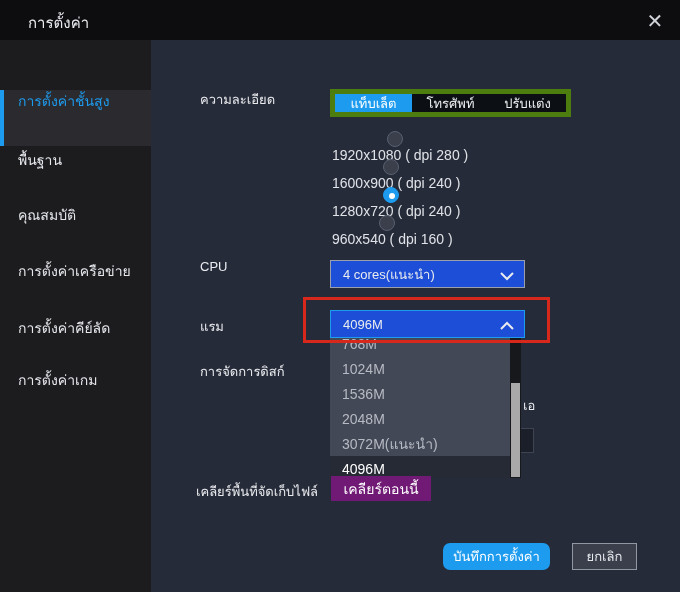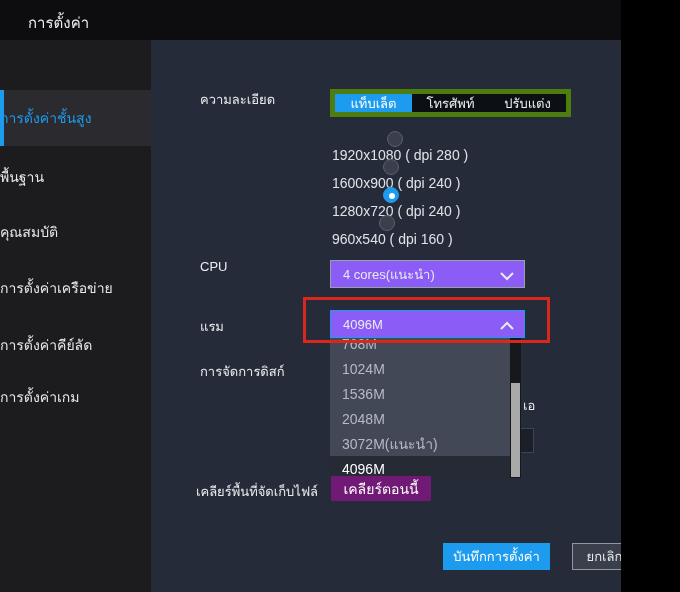--- a/index.html
+++ b/index.html
@@ -1,29 +1,29 @@
 <!DOCTYPE html>
 <html><head>
 <meta charset="utf-8">
 <style>
   * { margin:0; padding:0; box-sizing:border-box; }
   html,body { width:680px; height:592px; background:#000; }
   body { font-family:"Liberation Sans","DejaVu Sans",sans-serif; }
-  .window { position:relative; width:621px; height:592px; overflow:hidden; background:#262b39; }
+  .window { position:relative; width:680px; height:592px; overflow:hidden; background:#262b39; }
 
   
   .titlebar { position:absolute; left:0; top:0; width:680px; height:40px; background:#0d0d10; }
   .title { position:absolute; left:28px; top:11px; color:#e9ebee; font-size:15px; }
   .close-btn { position:absolute; right:12px; top:8px; width:26px; height:26px; color:#cfd2d7;
                font-size:20px; line-height:26px; text-align:center; cursor:pointer; }
 
   
   .sidebar { position:absolute; left:0; top:40px; width:151px; height:552px; background:#1c1c1f; }
-  .side-item { position:absolute; left:0; width:151px; height:56px; display:flex; align-items:center;
-               color:#e6e8ec; font-size:14px; cursor:pointer; }
+  .side-item { position:absolute; left:0; width:151px; height:56px; display:flex; 
+               padding-left:18px; color:#e6e8ec; font-size:14px; cursor:pointer; }
   .side-item.selected { background:#2b2b2f; color:#1d9bee; }
   .side-item.selected::before { content:""; position:absolute; left:0; top:0; bottom:0; width:4px; background:#1d9bee; }
   .field-label { position:absolute; color:#e9ebee; font-size:13px;text-align:center; }
 
   
   .tabs { position:absolute; left:330px; top:89px; width:241px; height:28px; background:#0c0f14;
           border:5px solid #4d7c0f; display:flex; }
   .tab { width:80px; height:100%; display:flex; align-items:center; justify-content:center;
          color:#eef0f3; font-size:13px; cursor:pointer; }
   .tab.active { background:#1d9bee; color:#ffffff; }
@@ -31,21 +31,21 @@
   
   .radio-row { position:absolute; left:332px; height:18px; display:flex; align-items:center; cursor:pointer;flex-direction:column; }
   .radio { width:16px; height:16px; border-radius:50%; background:#3a3f4b; border:1px solid #596070;
            margin-right:10px; position:relative; flex:0 0 16px; }
   .radio.checked { background:#1d9bee; border-color:#1d9bee; }
   .radio.checked::after { content:""; position:absolute; left:5px; top:5px; width:6px; height:6px;
                           border-radius:50%; background:#ffffff; }
   .radio-label { color:#dfe2e7; font-size:14px; }
 
   
-  .select { position:absolute; left:330px; width:195px; height:28px; background:#8b5cf6;
+  .select { position:absolute; left:330px; width:195px; height:28px; background:#1d4ed8;
             border:1px solid #9aa0ab; color:#e9ebee; font-size:13px; display:flex; align-items:center;
             padding-left:12px; cursor:pointer; }
   .select .chev { position:absolute; right:10px; top:8px; }
   .select.open { border-color:#1d9bee; }
 
   
   .dropdown { position:absolute; left:330px; top:338px; width:180px; height:140px; background:#434857;
               overflow:hidden; z-index:5; }
   .dd-inner { position:absolute; left:0; top:-7px; width:100%; }
   .dd-item { height:25px; display:flex; align-items:center; padding-left:12px; color:#b6bac3;
@@ -56,21 +56,21 @@
 
   
   .frag-text { position:absolute; left:523px; top:395px; color:#e9ebee; font-size:13px; z-index:1; }
   .frag-box { position:absolute; left:518px; top:428px; width:16px; height:25px; background:#1b1f2a;
               border:1px solid #3e4452; z-index:1; }
 
   
   .btn { position:absolute; display:flex; align-items:center; justify-content:center; font-size:13px;
          cursor:pointer; color:#ffffff; }
   .btn-clear { left:331px; top:476px; width:100px; height:25px; background:#701a75; font-size:14px; z-index:7; }
-  .btn-save { left:443px; top:543px; width:107px; height:27px; background:#1d9bee; }
+  .btn-save { left:443px; top:543px; width:107px; height:27px; background:#1d9bee;border-radius:7px; }
   .btn-cancel { left:572px; top:543px; width:65px; height:27px; background:#3a3f4b; border:1px solid #9298a2;
                 color:#e6e8ec; }
 
   
   .annotation { position:absolute; left:303px; top:297px; width:247px; height:46px;
                 border:3px solid #d8281c; z-index:10; pointer-events:none; }
 </style>
 </head>
 <body>
 

